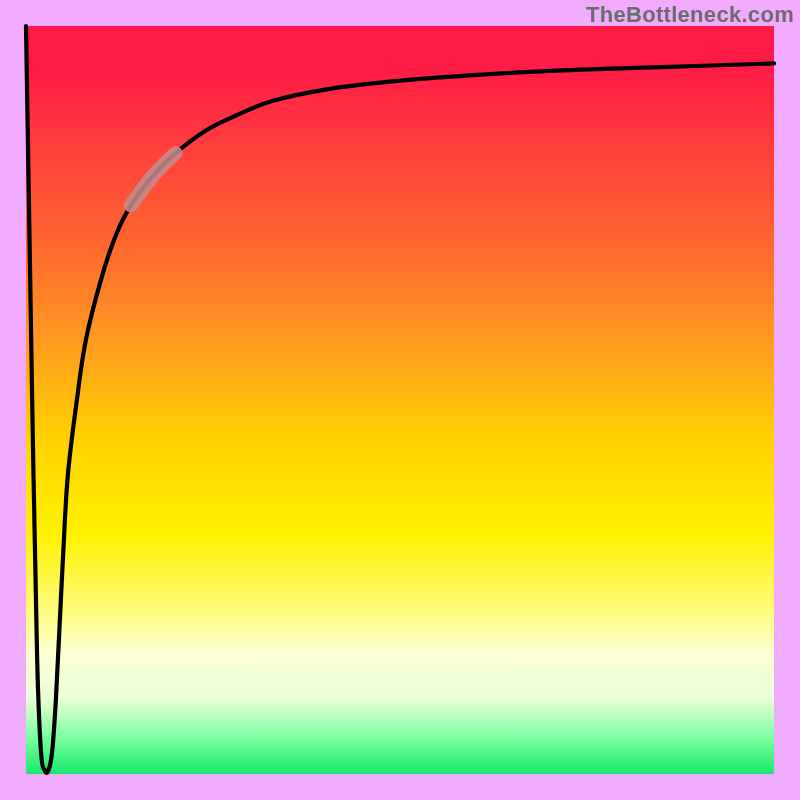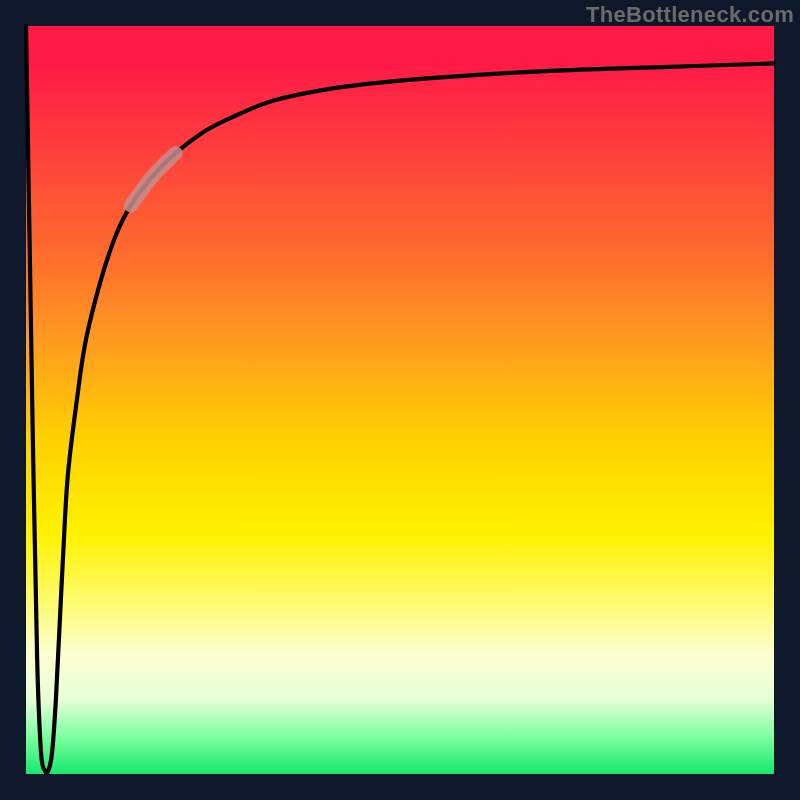--- a/index.html
+++ b/index.html
@@ -8,21 +8,21 @@
     width: 800px;
     height: 800px;
     background: #000;
     font-family: Arial, Helvetica, sans-serif;
     overflow: hidden;
   }
   .frame {
     position: relative;
     width: 800px;
     height: 800px;
-    background: #0f172a;
+    background: #f0abfc;
   }
   .plot-area {
     position: absolute;
     left: 26px;
     top: 26px;
     width: 748px;
     height: 748px;
     
     background: linear-gradient(
       to bottom,

